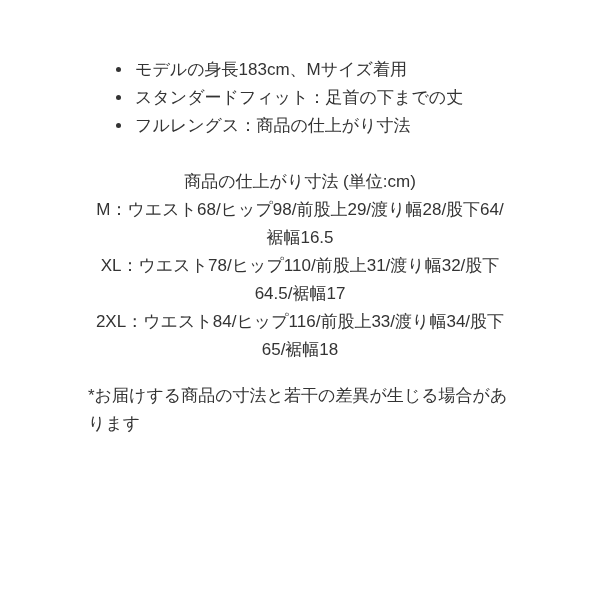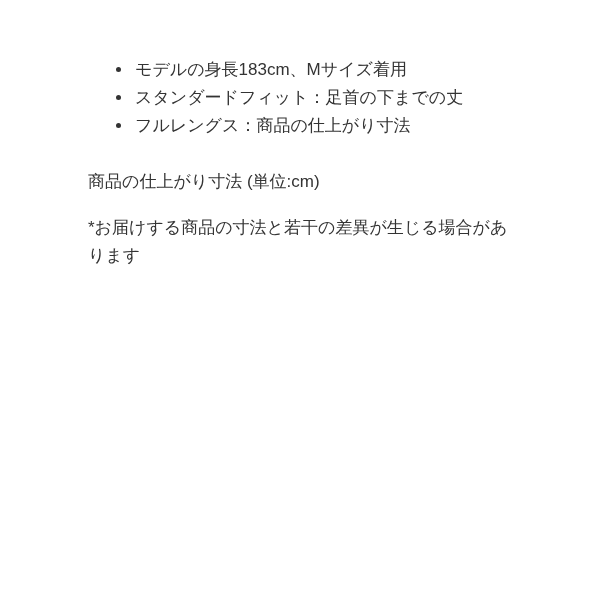--- a/index.html
+++ b/index.html
@@ -31,20 +31,21 @@
   ul.feature-list li {
     line-height: 28px;
     padding-left: 2px;
   }
   .size-chart {
     margin-top: 28px;
   }
   .size-chart p {
     margin: 0;
     line-height: 28px;
+    text-align: center;
   }
   .disclaimer {
     margin-top: 18px;
   }
   .disclaimer p {
     margin: 0;
     line-height: 28px;
   }
 </style>
 </head>
@@ -54,20 +55,23 @@
   <div class="content">
 
     <ul class="feature-list">
       <li>モデルの身長183cm、Mサイズ着用</li>
       <li>スタンダードフィット：足首の下までの丈</li>
       <li>フルレングス：商品の仕上がり寸法</li>
     </ul>
 
     <div class="size-chart">
       <p>商品の仕上がり寸法 (単位:cm)</p>
+      <p>M：ウエスト68/ヒップ98/前股上29/渡り幅28/股下64/裾幅16.5</p>
+      <p>XL：ウエスト78/ヒップ110/前股上31/渡り幅32/股下64.5/裾幅17</p>
+      <p>2XL：ウエスト84/ヒップ116/前股上33/渡り幅34/股下65/裾幅18</p>
     </div>
 
     <div class="disclaimer">
       <p>*お届けする商品の寸法と若干の差異が生じる場合があります</p>
     </div>
 
   </div>
 </div>
 
 </body></html>

